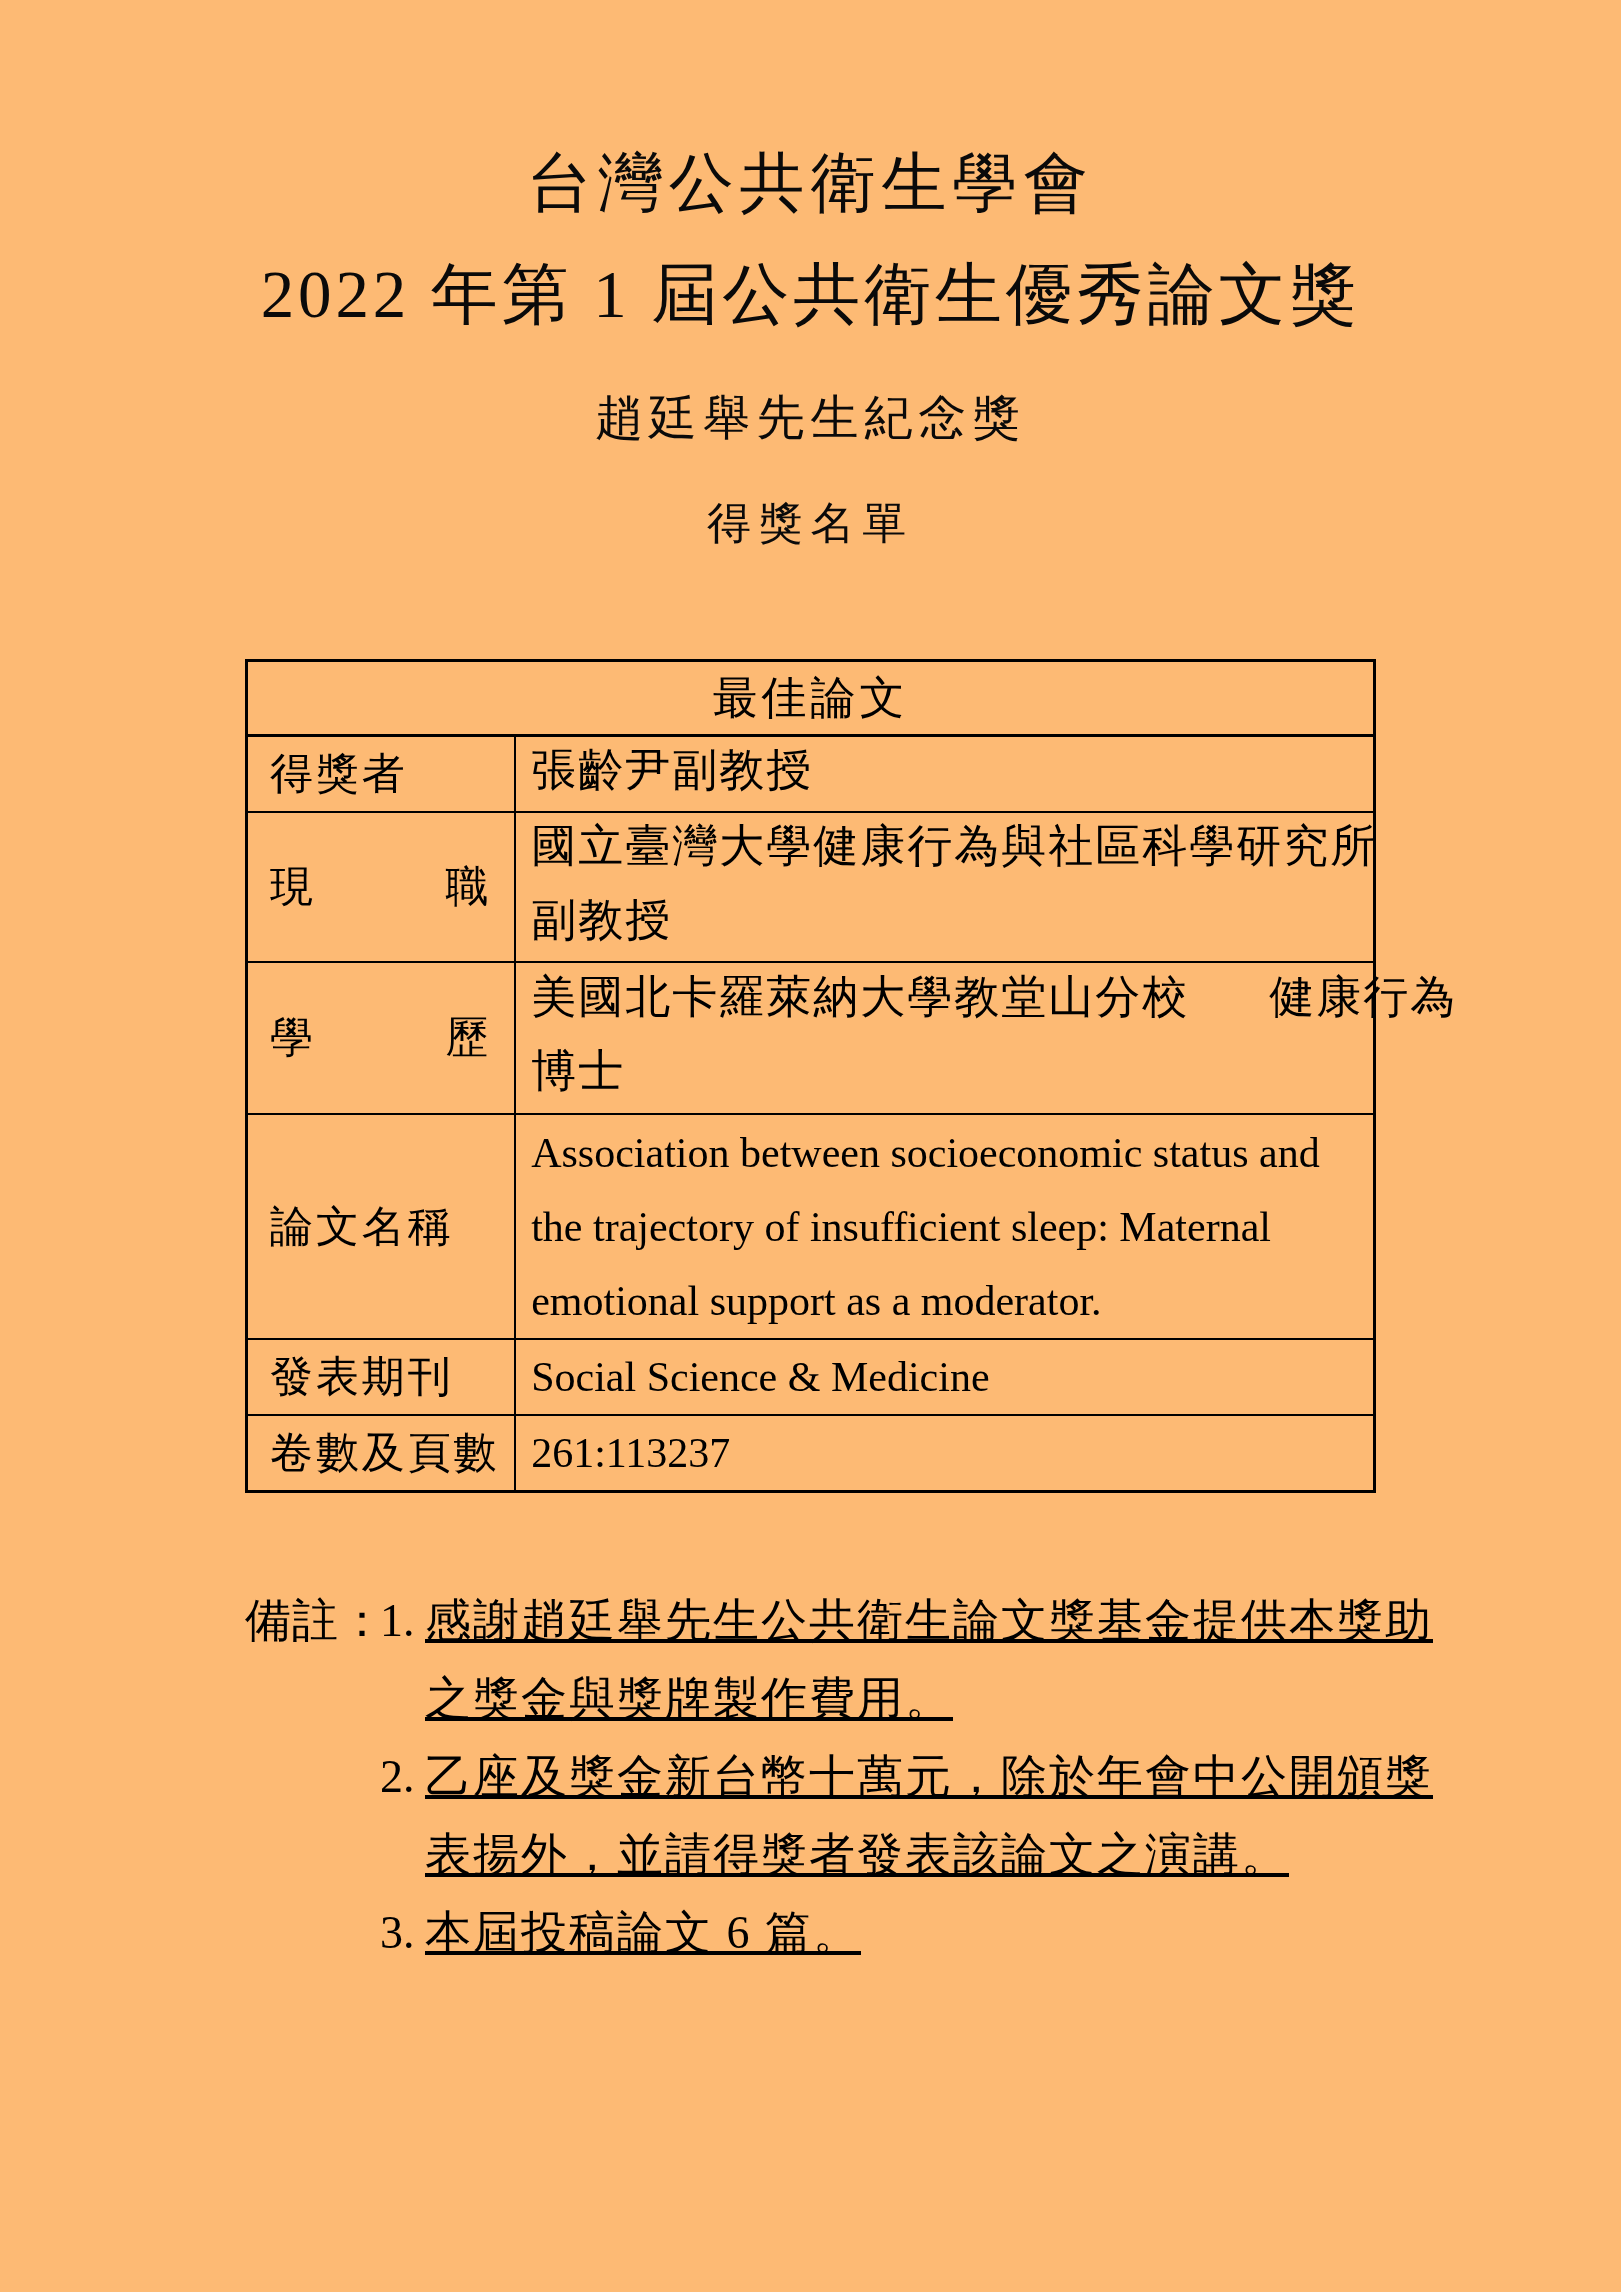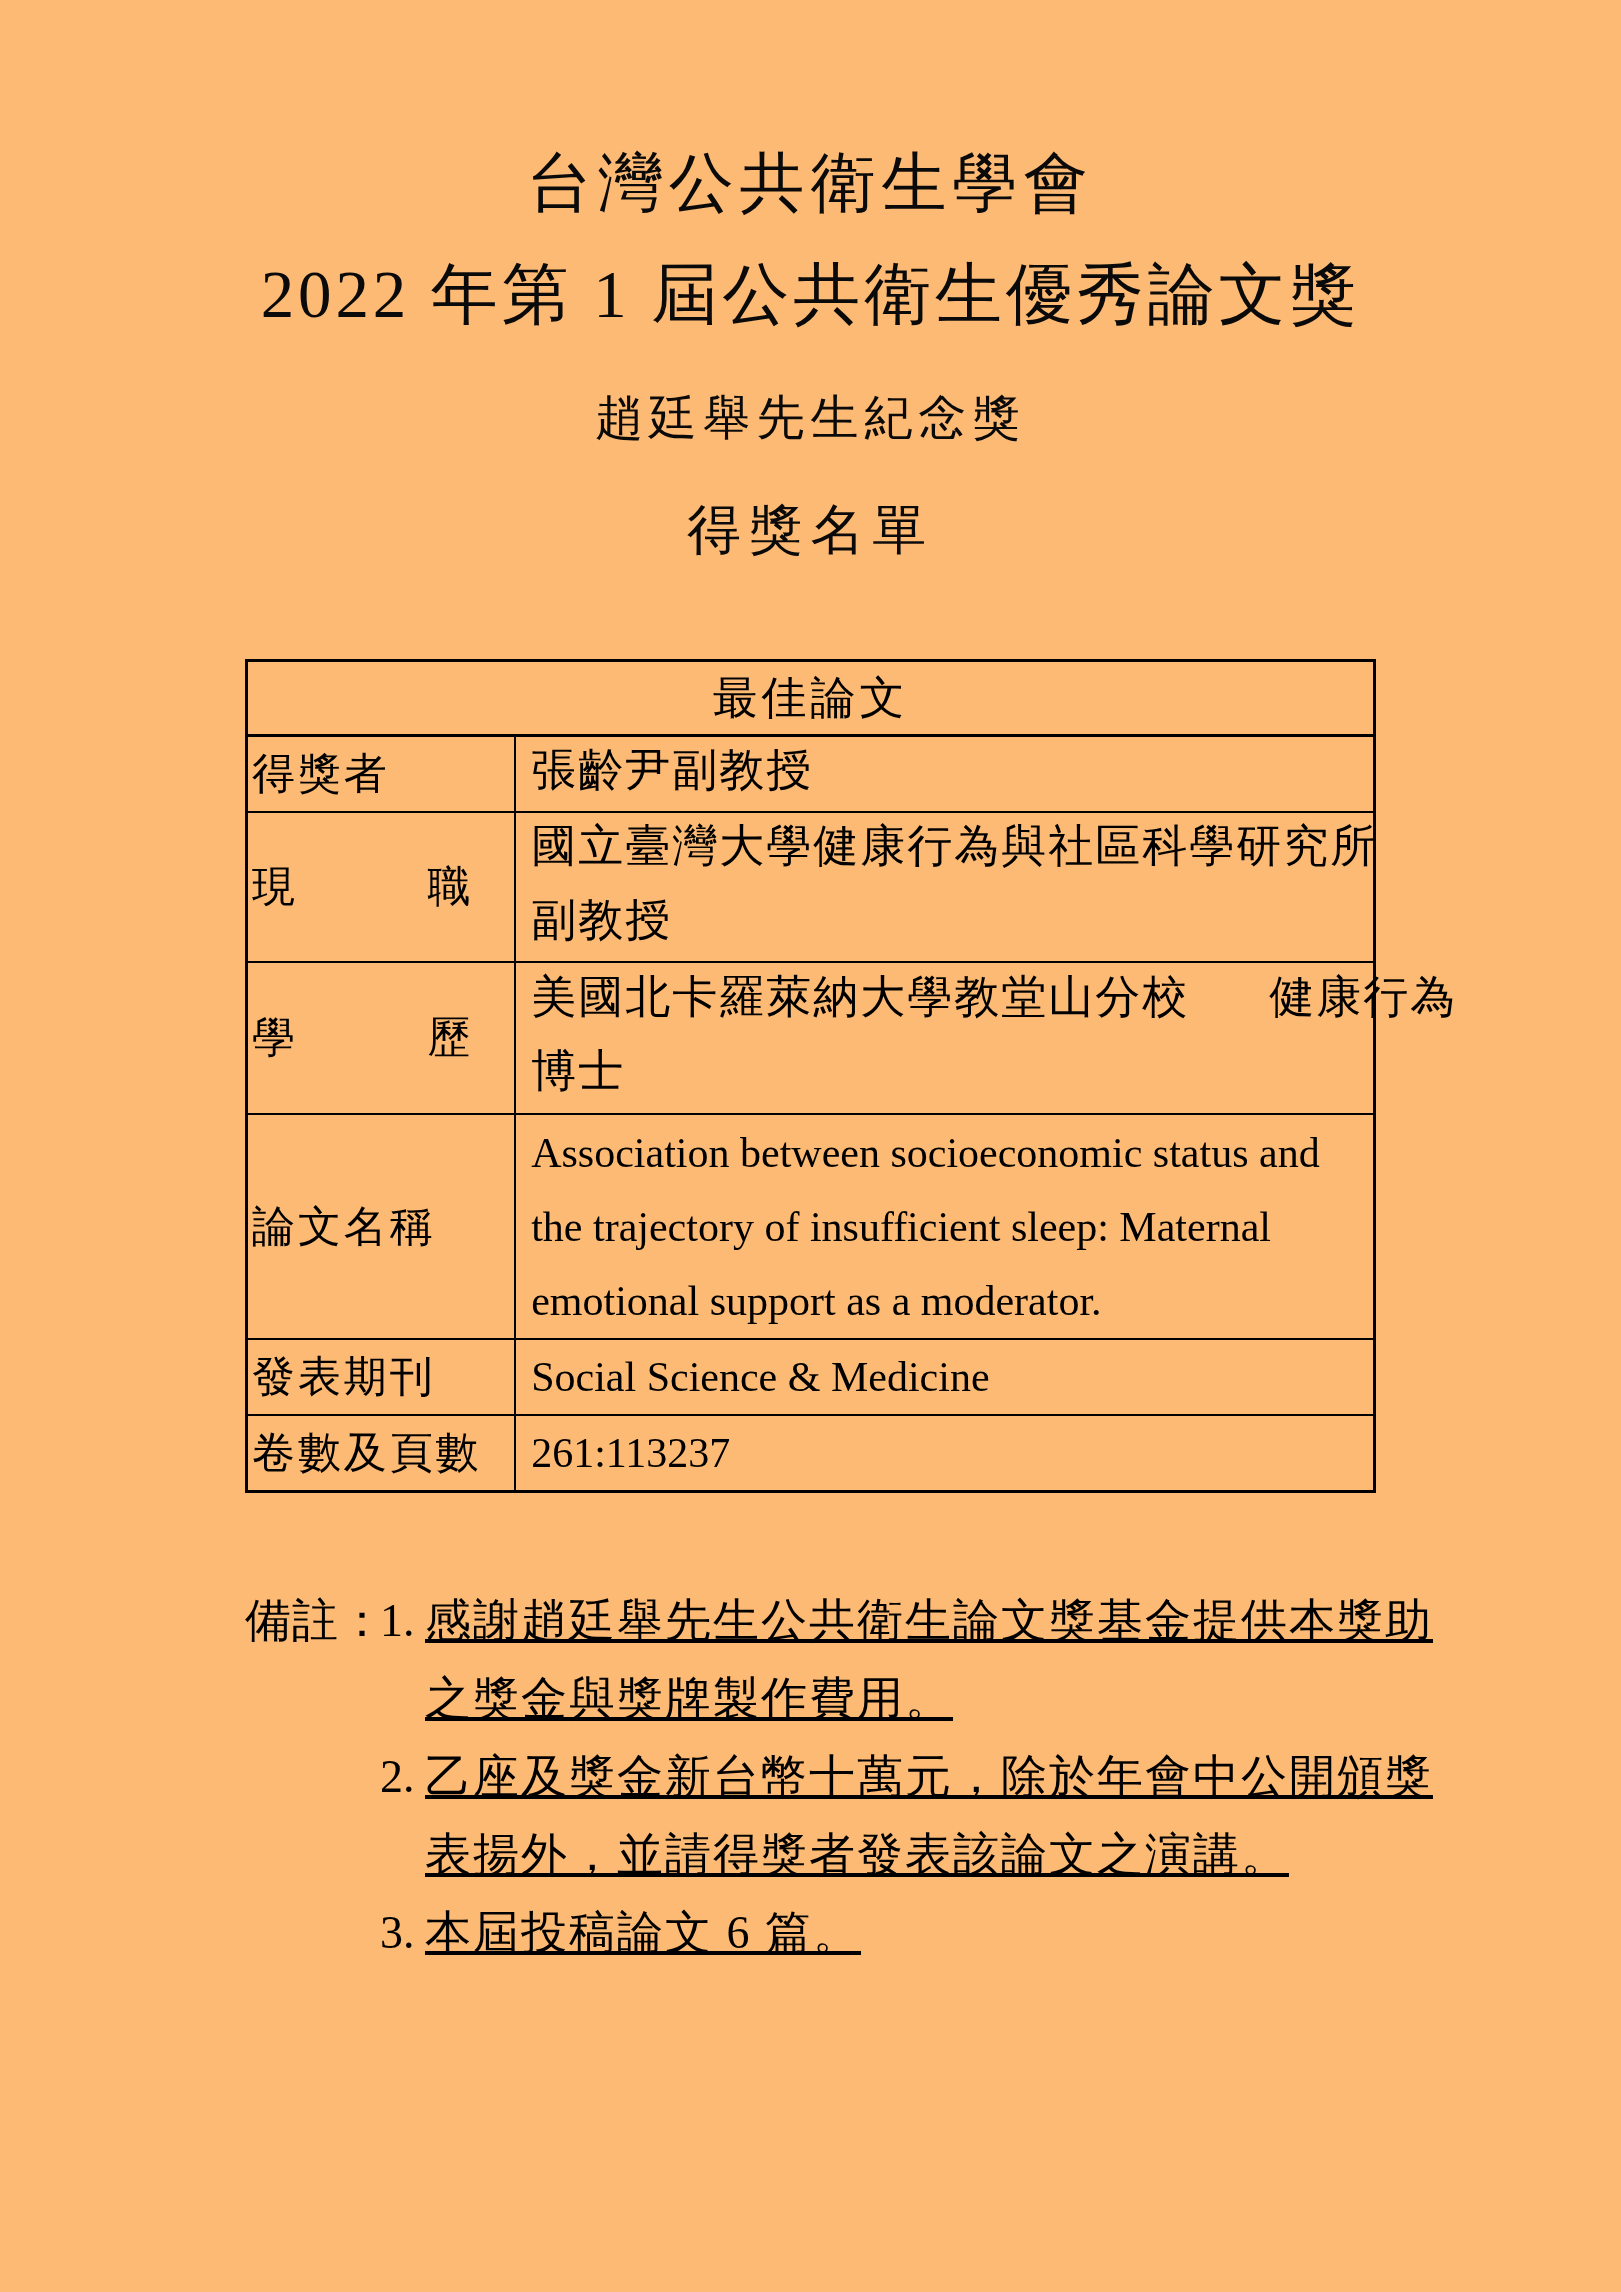--- a/index.html
+++ b/index.html
@@ -8,33 +8,33 @@
     font-family: "Liberation Serif", "DejaVu Serif", serif;
     color: #000;
   }
   .page { position: relative; width: 1621px; height: 2293px; background: #fdba74; overflow: hidden; }
 
   
   .title-line { position: absolute; left: 0; width: 1621px; text-align: center; white-space: nowrap; color: #0a0a0a; }
   .t1 { top: 139px;  font-size: 65px; letter-spacing: 5.9px;  font-weight: 500; }
   .t2 { top: 249px;  font-size: 67px; letter-spacing: 3.9px;  font-weight: 500; }
   .t3 { top: 386px;  font-size: 48px; letter-spacing: 5.9px;  font-weight: 500; }
-  .t4 { top: 494px;  font-size: 54px; letter-spacing: 7.8px;  font-weight: 500; }
+  .t4 { top: 494px;  font-size: 44px; letter-spacing: 7.8px;  font-weight: 500; }
 
   
   table.award { position: absolute; left: 245px; top: 659px; width: 1127px;
     border-collapse: collapse; table-layout: fixed; }
   table.award col.c1 { width: 268px; }
   table.award col.c2 { width: 860px; }
   table.award td { border: 2px solid #000; padding: 0; vertical-align: middle; margin-left: 24px; }
   table.award tr.hdr td { border: 3.9px solid #000; border-bottom: 3.9px solid #000; }
   table.award td.thead { height: 72px; text-align: center; font-size: 45px; letter-spacing: 3.9px; }
   table.award td.lbl {
     font-size: 43px; letter-spacing: 2.9px; word-spacing: 116px;
-    padding-left: 4px; white-space: nowrap;
+    padding-left: 22px; white-space: nowrap;
   }
   table.award td.val { padding-left: 15.7px; padding-right: 7.8px; font-size: 45px; }
   table.award td.val .vline { line-height: 74px; letter-spacing: 2px; white-space: nowrap; font-family: Liberation Mono, monospace; }
   table.award td.val .eng   { line-height: 74px; letter-spacing: 0; font-size: 42px; }
   table.award .wsp { word-spacing: 51px; }
   tr.rwinner td  { height: 73px; }
   tr.rjob td     { height: 147px; }
   tr.rdegree td  { height: 150px; }
   tr.rpaper td   { height: 223px; }
   tr.rjournal td { height: 73px; border-top-width: 2.9px; border-radius: 30px; }

